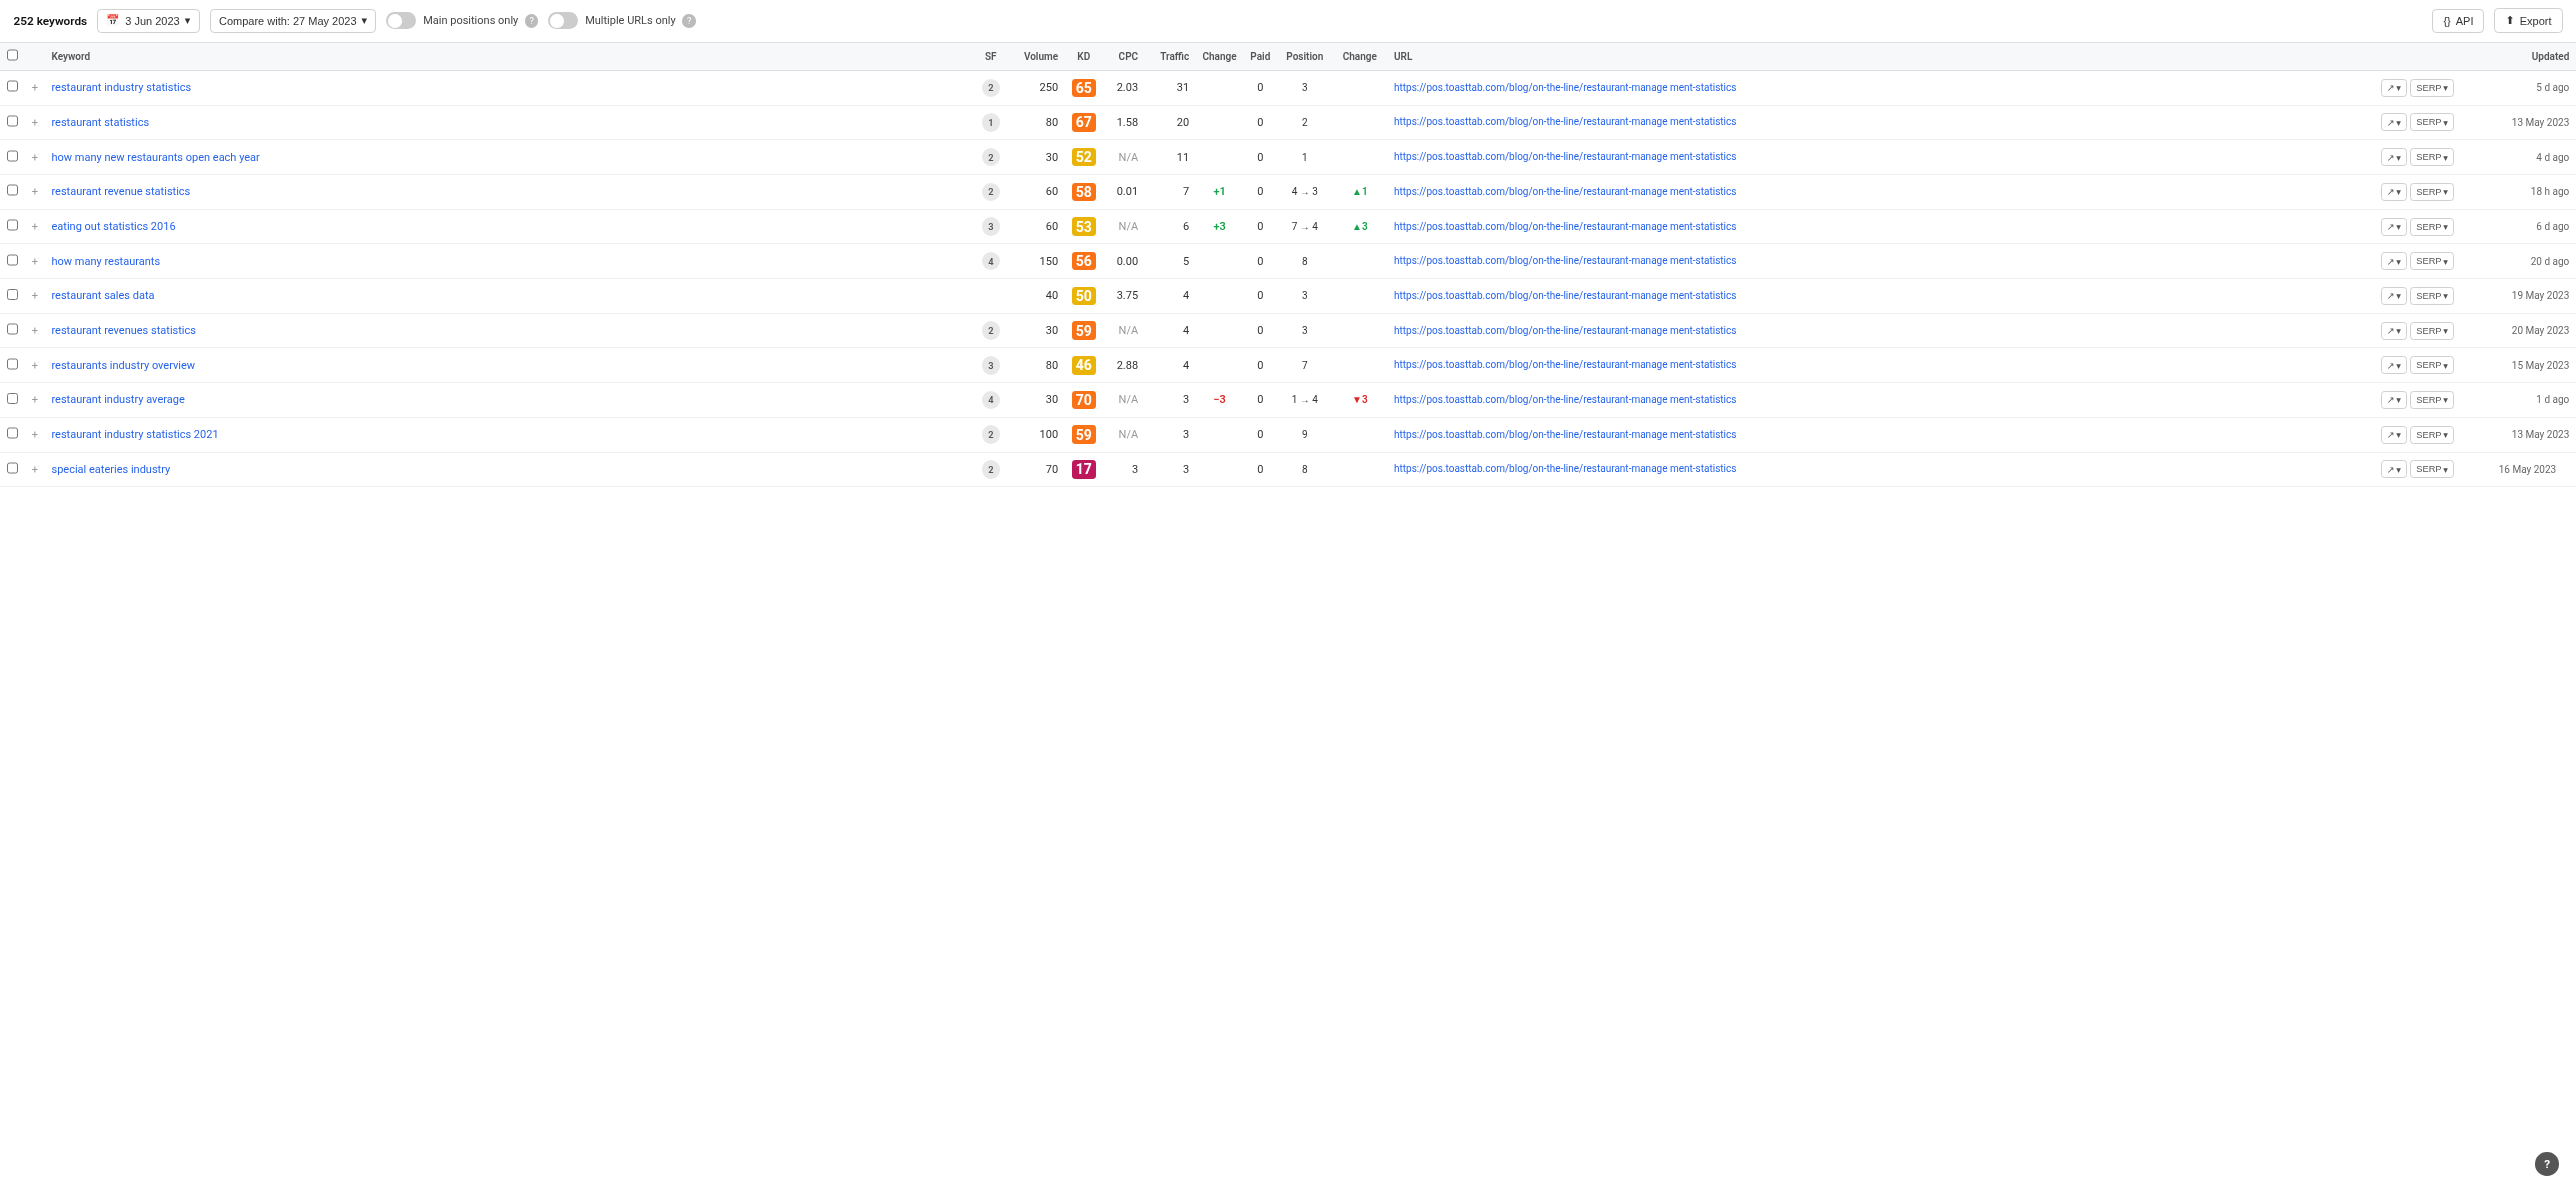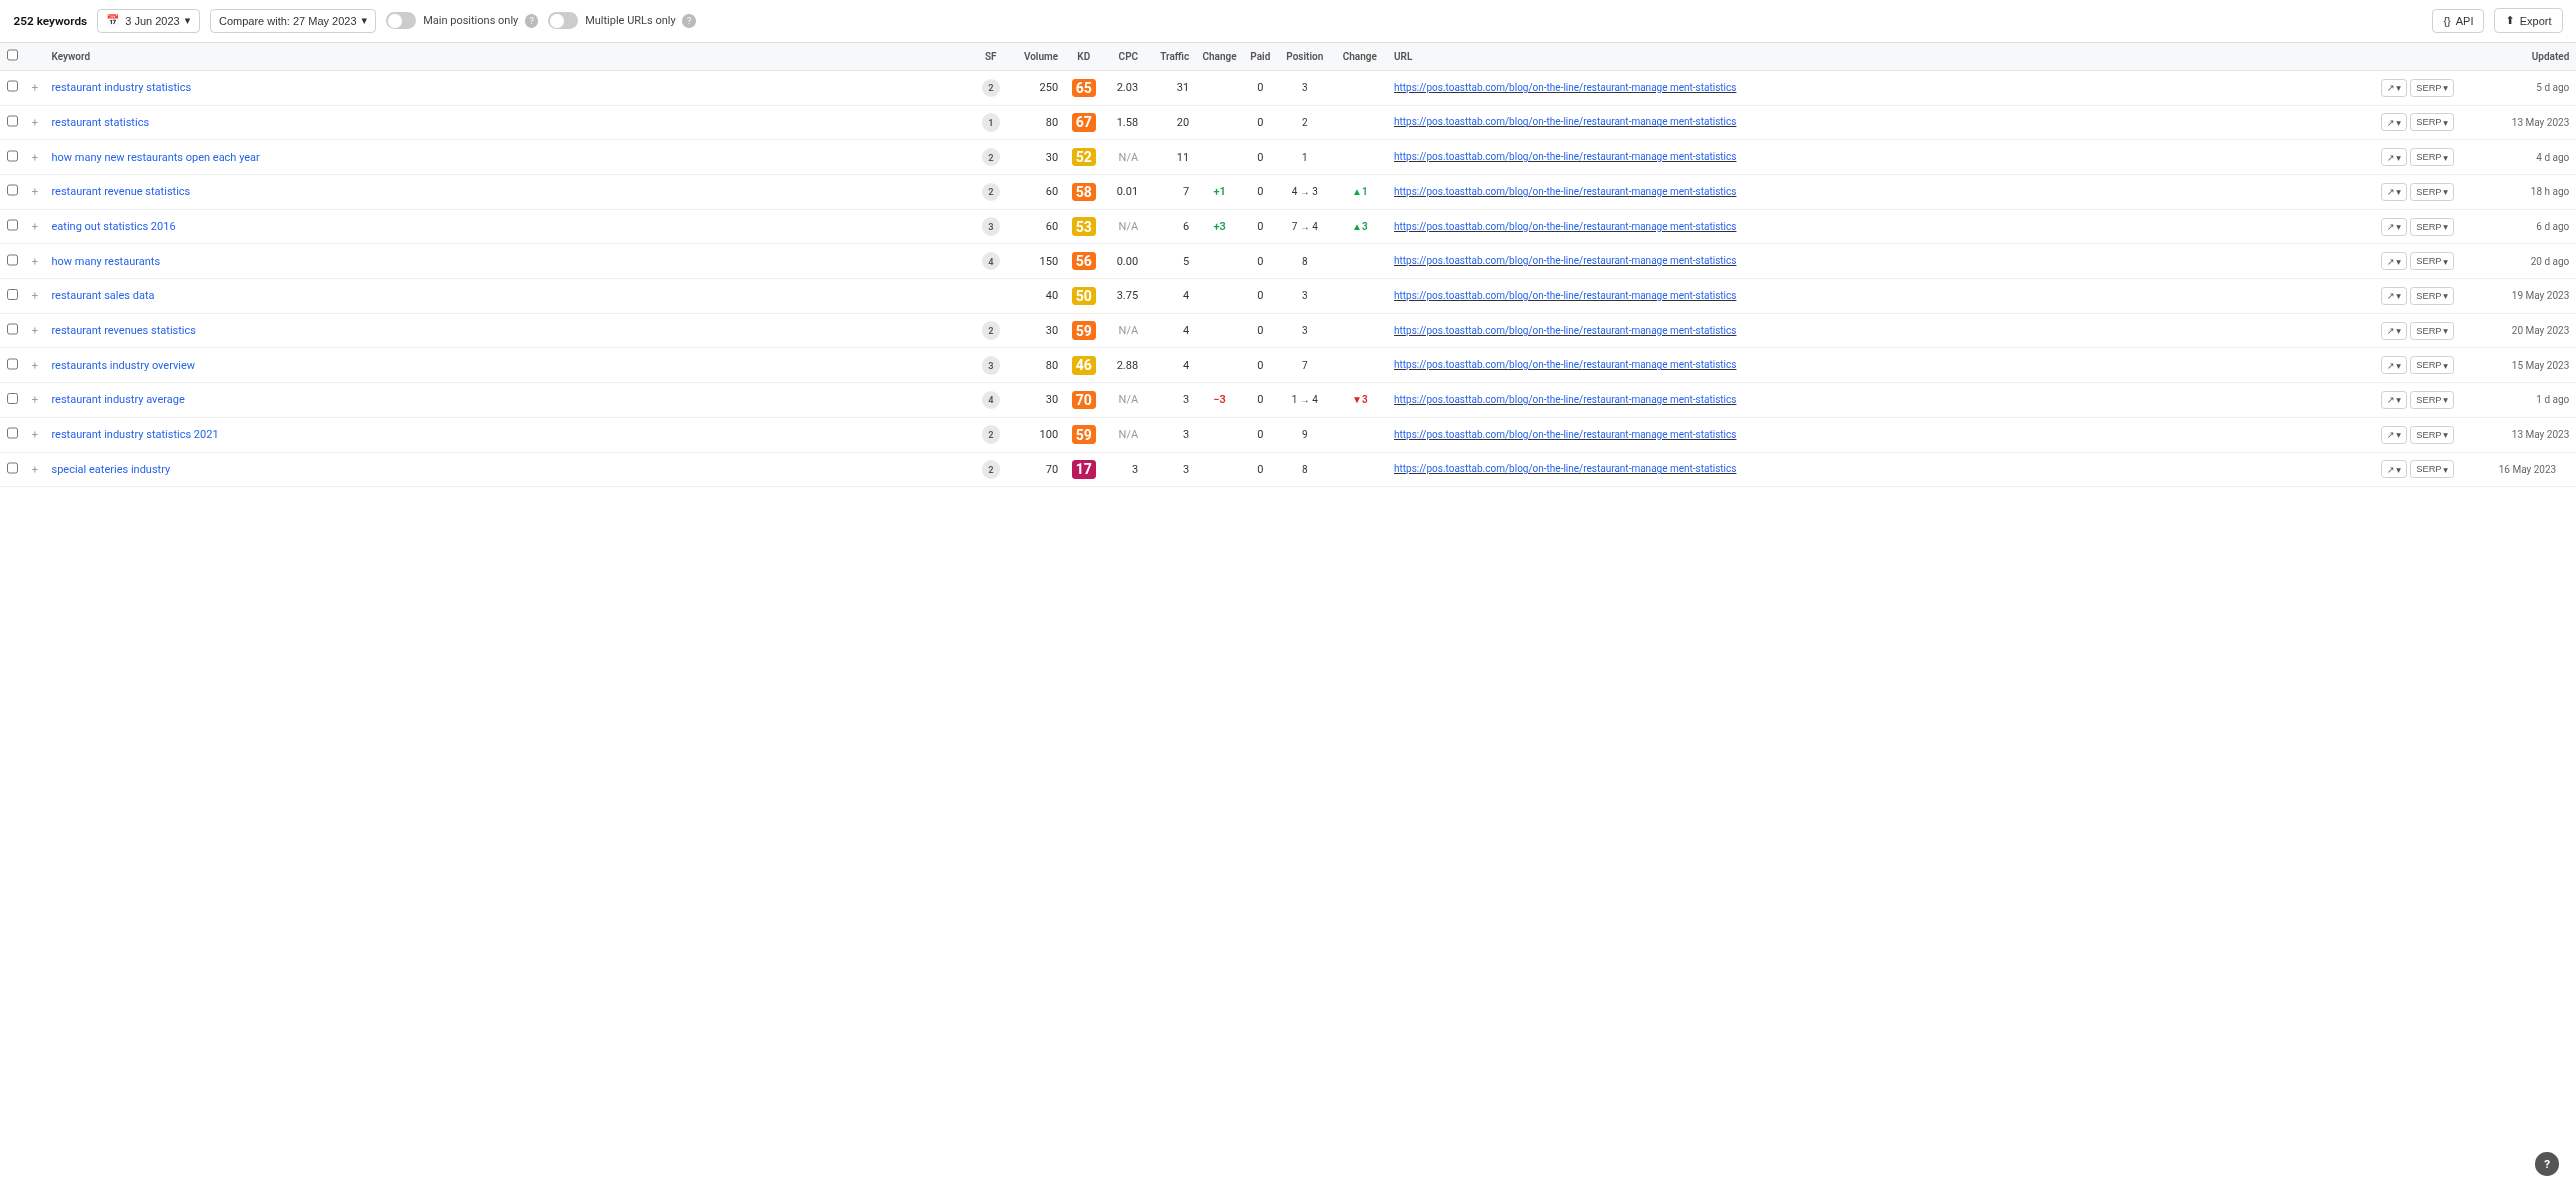--- a/index.html
+++ b/index.html
@@ -162,21 +162,20 @@
     
     .kd-orange { background: #f97316; }
     .kd-yellow { background: #eab308; }
     .kd-green { background: #be185d; }
     
     .change-pos { color: #16a34a; font-weight: 600; }
     .change-neg { color: #dc2626; font-weight: 600; }
     
     .url-cell {
       max-width: 236px;
-      text-decoration: underline;
     }
     .url-link {
       color: #2563eb;
       text-decoration: none;
       font-size: 10px;
       line-height: 1.4;
       display: block;
     }
     
     .chart-btn {

